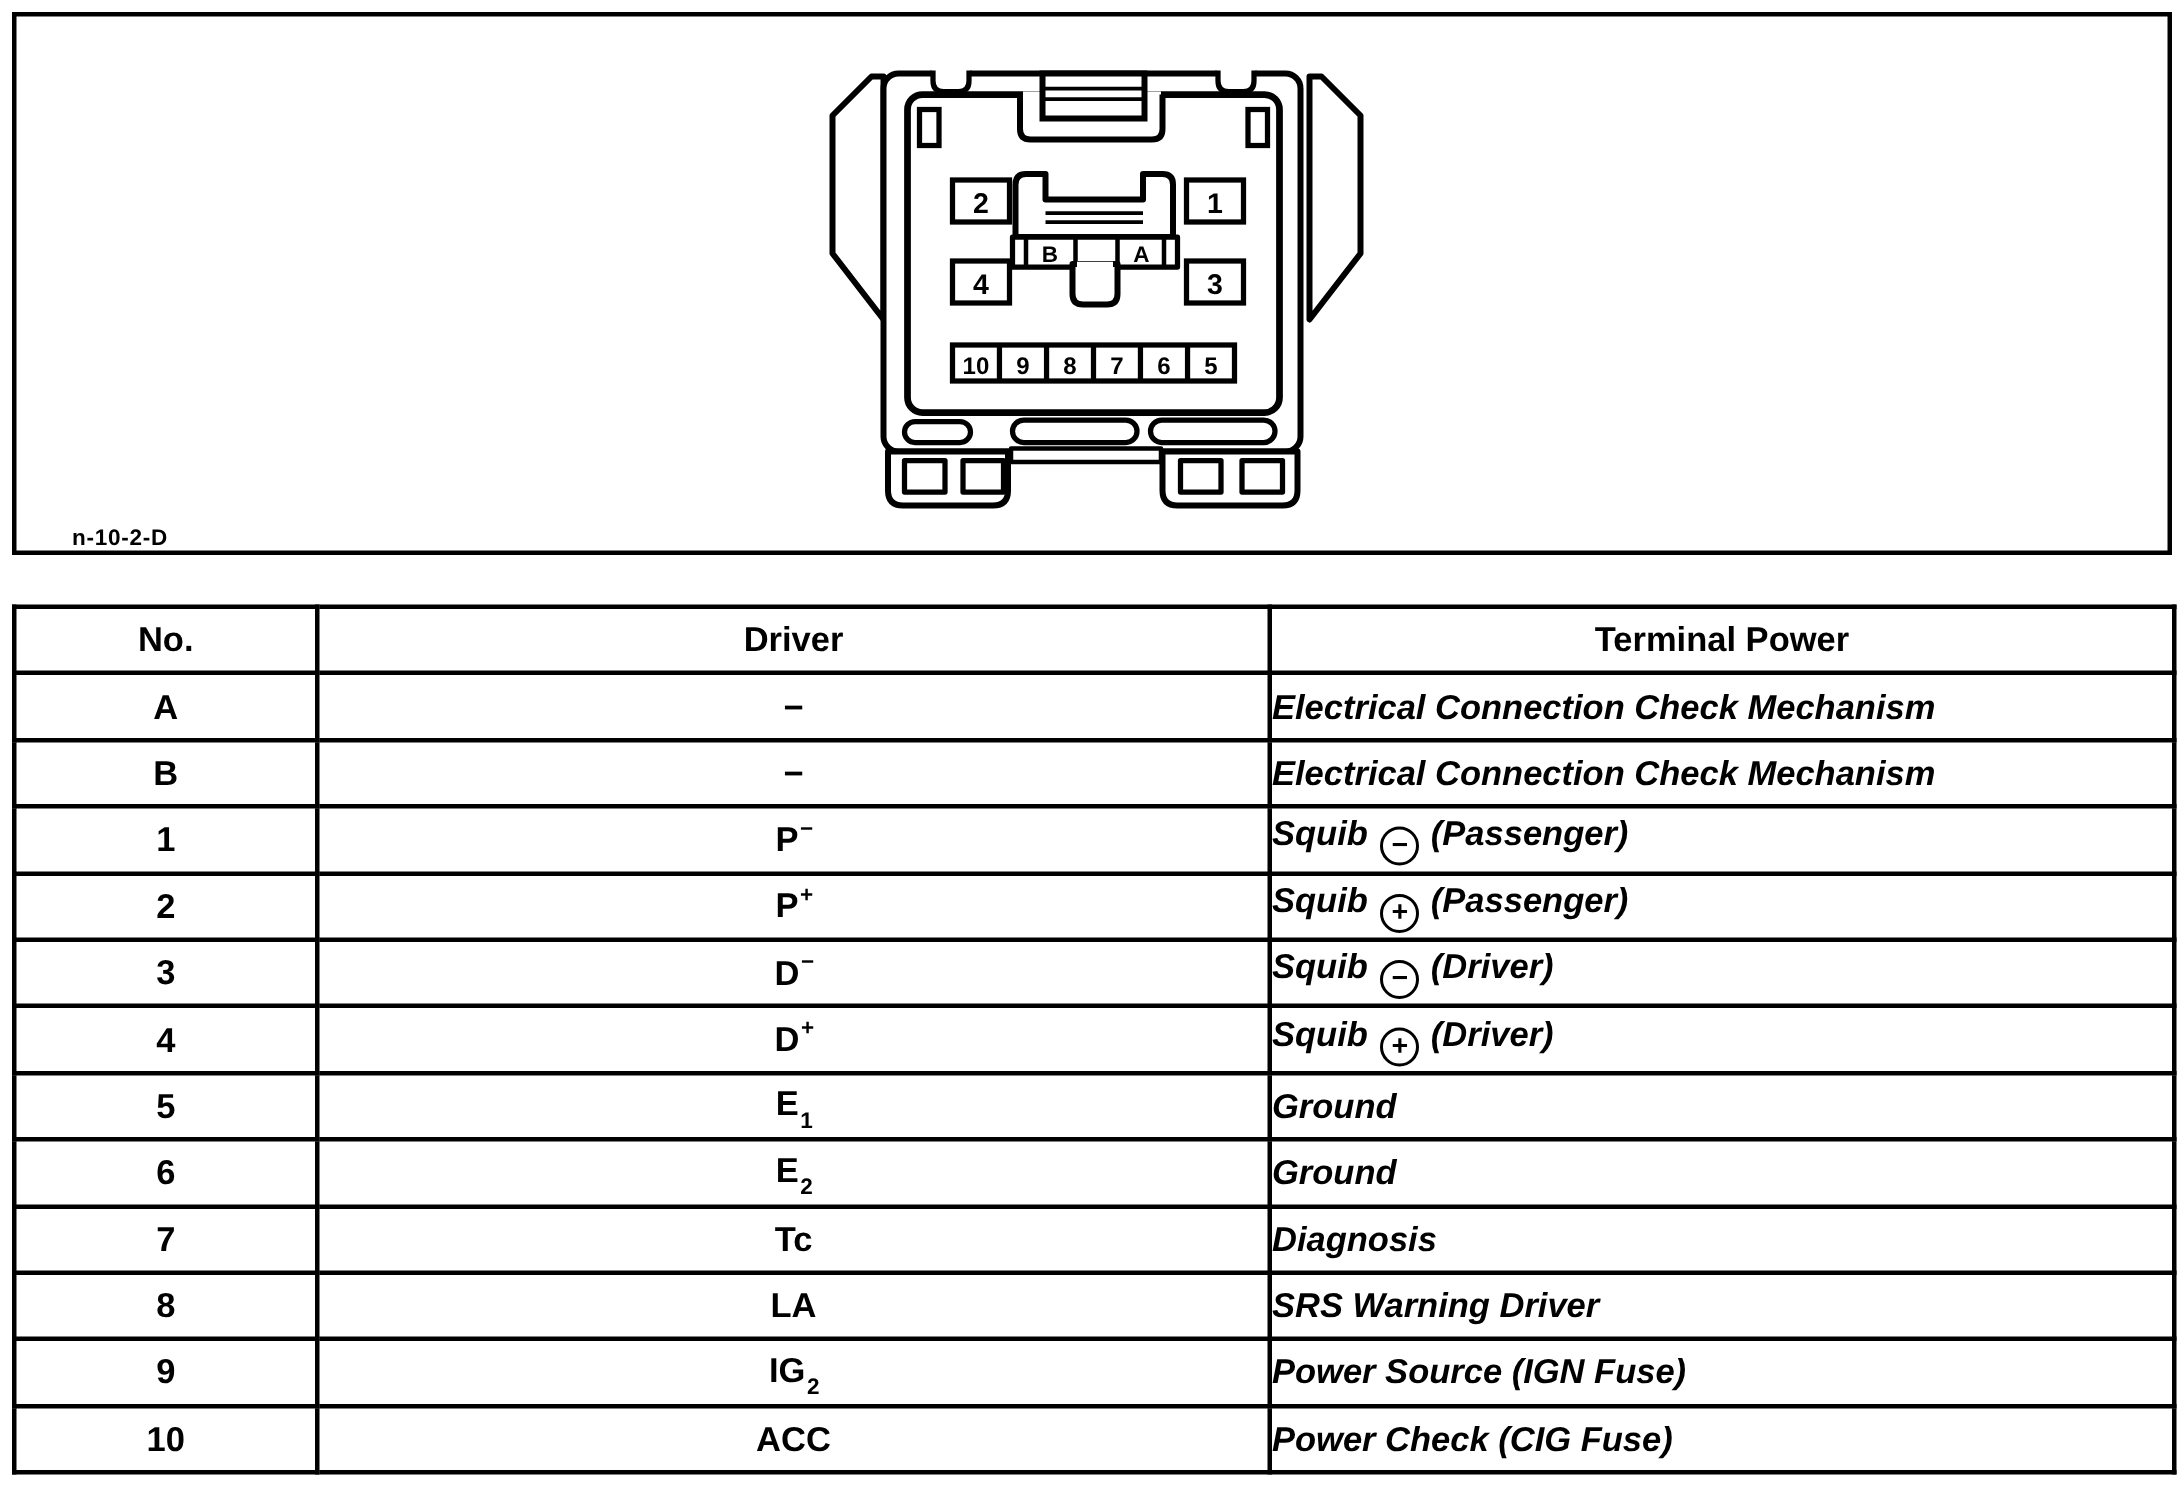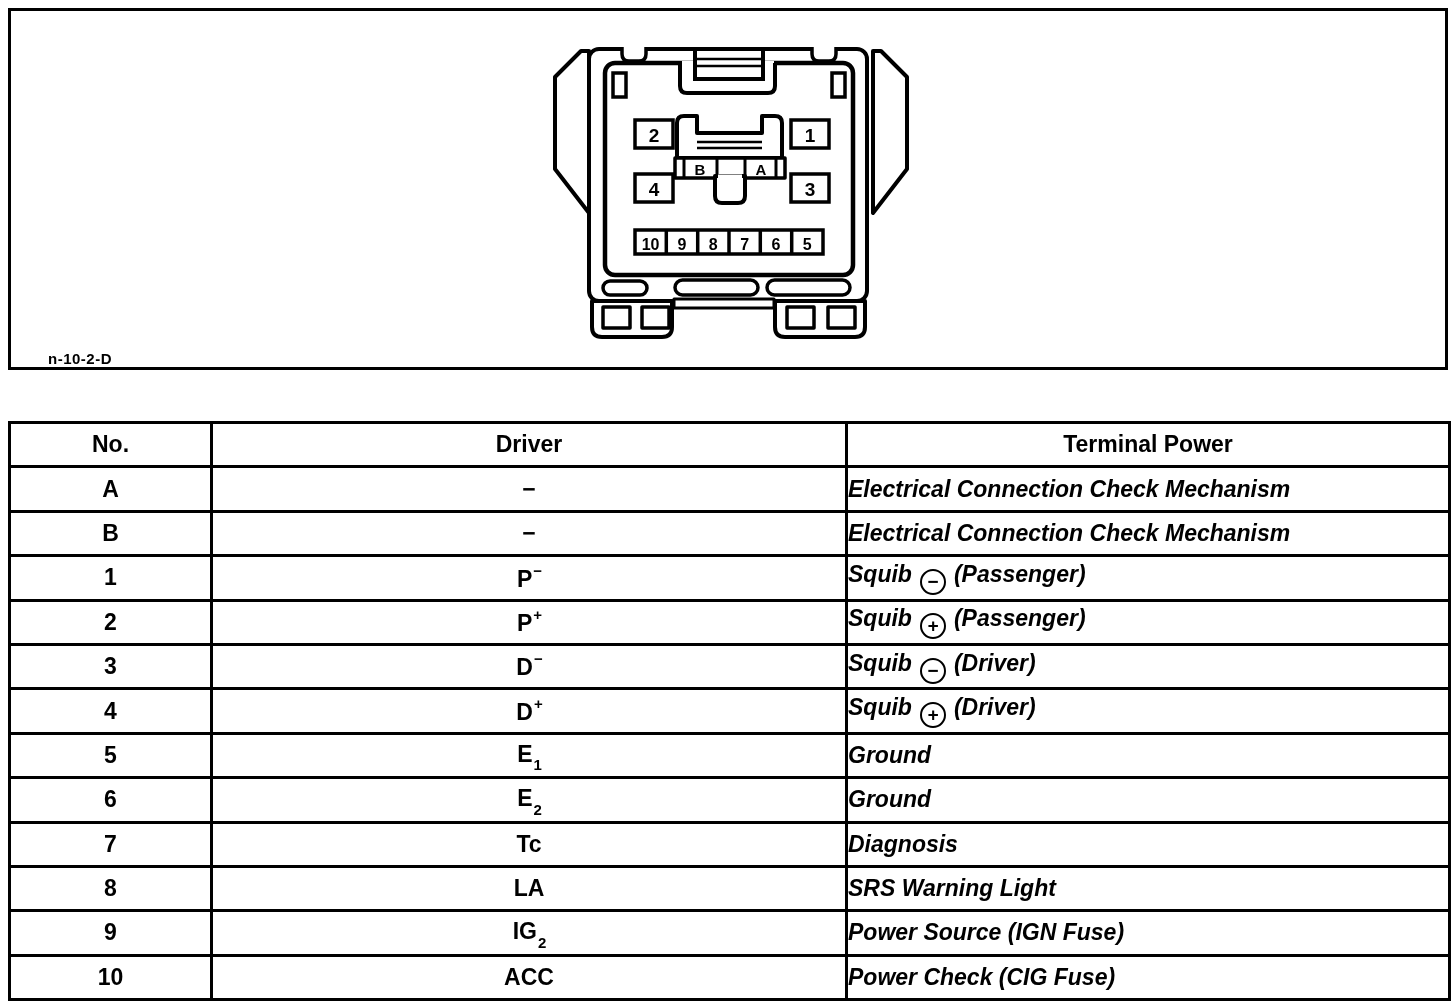--- a/index.html
+++ b/index.html
@@ -18,21 +18,21 @@
   .figure-label {
     position:absolute; left:5px; bottom:0px;
     font-size:15px; font-weight:bold; letter-spacing:0.5px;margin-left:32px;
   }
   svg.connector { position:absolute; left:536px; top:30px; }
   svg.connector text {
     font-family:"Liberation Sans", sans-serif;
     font-weight:bold; fill:#000; stroke:none;
   }
   table.terminal-table {
-    position:absolute; left:8px; top:421px;
+    position:absolute; left:8px; top:403px;
     width:1440px;
     border-collapse:collapse; table-layout:fixed;
   }
   .terminal-table th, .terminal-table td {
     border:3px solid #000;
     height:41.4px;
     font-size:23px; font-weight:bold;
     padding:0;
     overflow:hidden; white-space:nowrap;
   }
@@ -186,21 +186,21 @@
         <td class="col-terminal"><span>Ground</span></td>
       </tr>
       <tr>
         <td class="col-no">7</td>
         <td class="col-symbol"><span>Tc</span></td>
         <td class="col-terminal"><span>Diagnosis</span></td>
       </tr>
       <tr>
         <td class="col-no">8</td>
         <td class="col-symbol"><span>LA</span></td>
-        <td class="col-terminal"><span>SRS Warning Light</span></td>
+        <td class="col-terminal"><span>SRS Warning Driver</span></td>
       </tr>
       <tr>
         <td class="col-no">9</td>
         <td class="col-symbol"><span>IG</span><sub>2</sub></td>
         <td class="col-terminal"><span>Power Source (IGN Fuse)</span></td>
       </tr>
       <tr>
         <td class="col-no">10</td>
         <td class="col-symbol"><span>ACC</span></td>
         <td class="col-terminal"><span>Power Check (CIG Fuse)</span></td>

